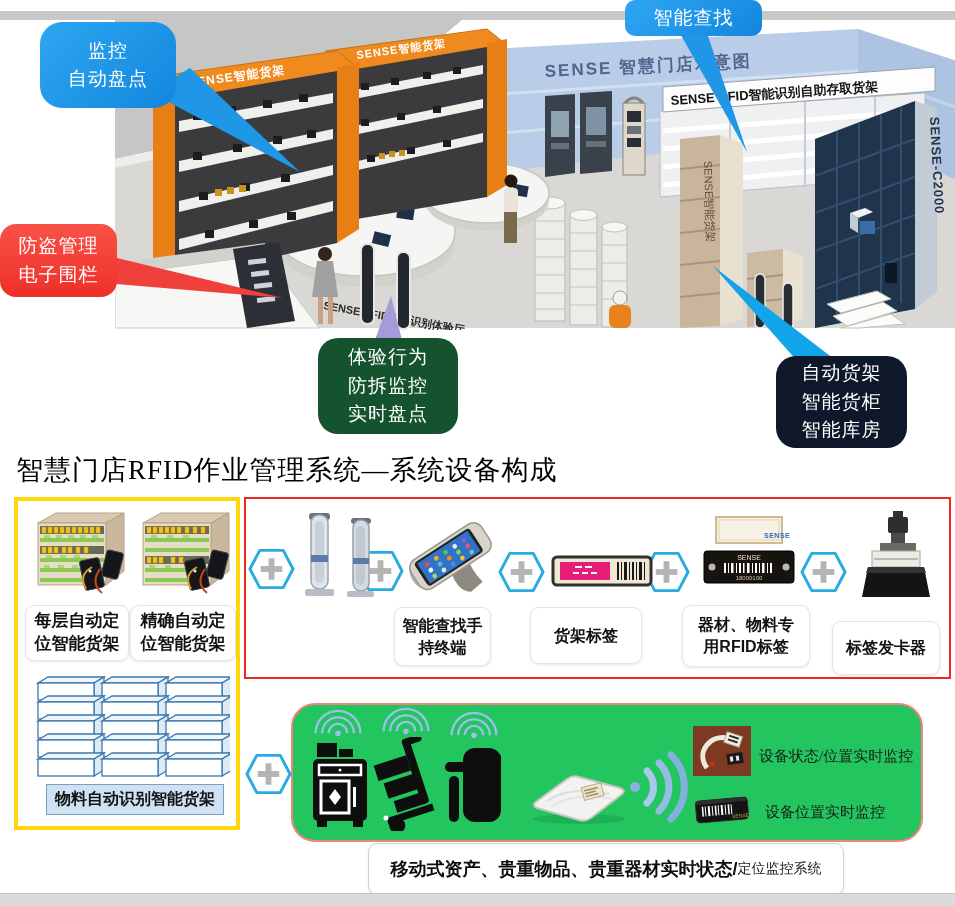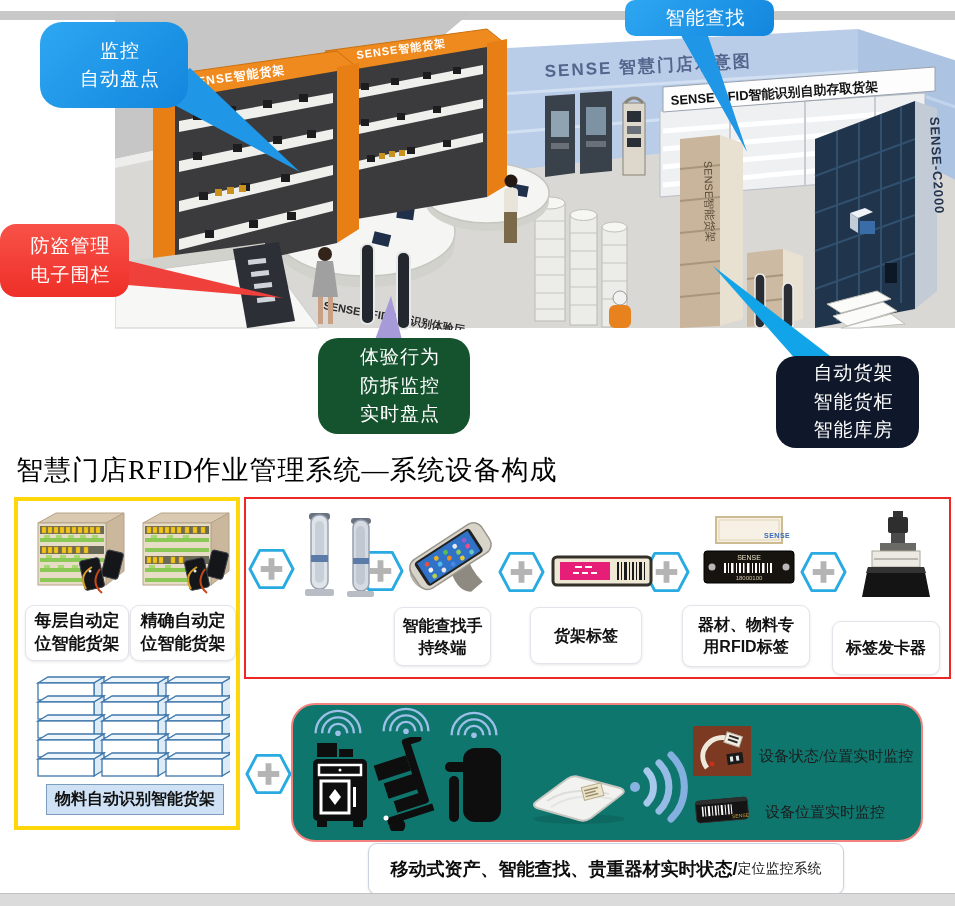--- a/index.html
+++ b/index.html
@@ -2,35 +2,35 @@
 <html><head>
 <meta charset="utf-8">
 <style>
   html,body{margin:0;padding:0;background:#fff;}
   #page{position:relative;width:955px;height:906px;background:#ffffff;overflow:hidden;
         font-family:"Liberation Sans",sans-serif;}
   .abs{position:absolute;}
   
   .bubble{position:absolute;color:#fff;text-align:center;white-space:pre-line;
           display:flex;align-items:center;justify-content:center;
-          font-size:19px;line-height:1.5;letter-spacing:1px;padding-left:12px;}
+          font-size:19px;line-height:1.5;letter-spacing:1px;}
   .bub-blue{background:linear-gradient(135deg,#2ea7f2,#1286dd);}
   .bub-red{background:linear-gradient(180deg,#f85248,#ee2f28);}
   .bub-purple{background:#14532d;}
   .bub-cyan{background:#0f172a;}
   
   .title{position:absolute;left:16px;top:452px;font-family:"Liberation Serif",serif;
          font-size:27px;color:#000;letter-spacing:1px;white-space:nowrap;}
   
   .ybox{position:absolute;left:14px;top:497px;width:226px;height:333px;
         border:4px solid #ffd60a;background:#fff;box-sizing:border-box;padding-left:16px;}
   .rbox{position:absolute;left:244px;top:497px;width:707px;height:182px;
         border:2px solid #ee2724;background:#fff;box-sizing:border-box;}
   .mobbox{position:absolute;left:291px;top:703px;width:632px;height:139px;
-        border:2.5px solid #f2837e;border-radius:24px;background:#0f766e;box-sizing:border-box;}
+        border:2.5px solid #f2837e;border-radius:24px;background:#22c55e;box-sizing:border-box;}
   
   .lblbox{position:absolute;background:#fff;border:1.5px solid #e4e4ec;border-radius:9px;
           box-shadow:0 1px 3px rgba(0,0,0,.10);display:flex;align-items:center;justify-content:center;
           font-weight:bold;color:#111;text-align:center;white-space:pre-line;line-height:1.35;}
   .lp-label{font-size:17px;}
   .eq-label{font-size:16px;}
   .blue-label{position:absolute;background:#cfe2f5;border:1px solid #7e9cbc;
           display:flex;align-items:center;justify-content:center;font-family:"Liberation Serif",serif;
           font-weight:bold;font-size:16px;color:#111;}
   .mon-label{position:absolute;font-family:"Liberation Serif",serif;font-size:15px;color:#1c1c1c;white-space:nowrap;}
@@ -759,18 +759,18 @@
             <rect x="35" y="16" width="1.5" height="10"></rect>
           <rect x="38" y="16" width="1" height="10"></rect>
         </g>
         <text x="47" y="30" font-size="5" fill="#c8a83a" text-anchor="middle">SENSE</text>
       </g>
     </svg>
     <div class="mon-label" style="left:472px;top:98px">设备位置实时监控</div>
   </div>
 
   <div class="bottombar">
-    <span class="b1">移动式资产、智能查找、贵重器材实时状态/</span>
+    <span class="b1">移动式资产、贵重物品、贵重器材实时状态/</span>
       <span class="b2">定位监控系统</span>
   </div>
 
   <div class="graybottom"></div>
 </div>
 
 </body></html>

